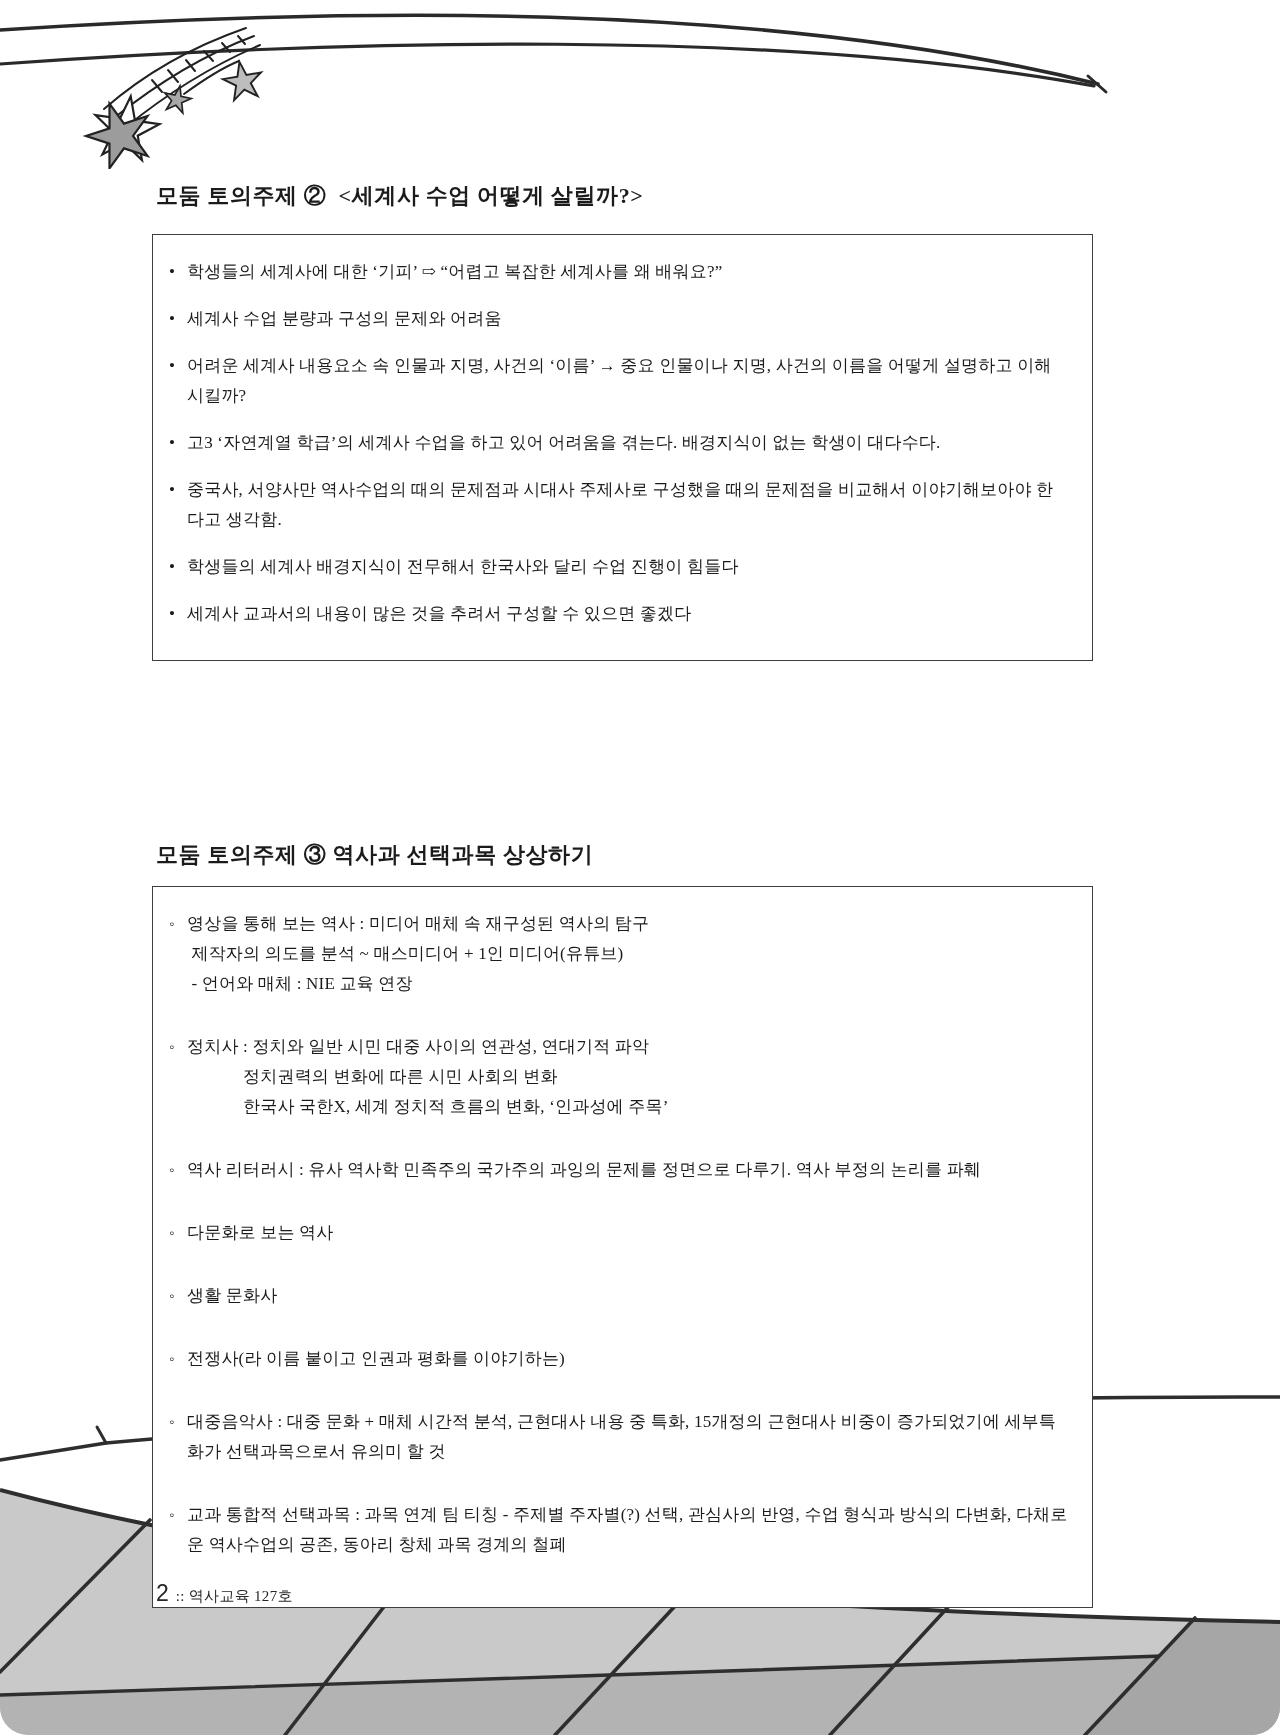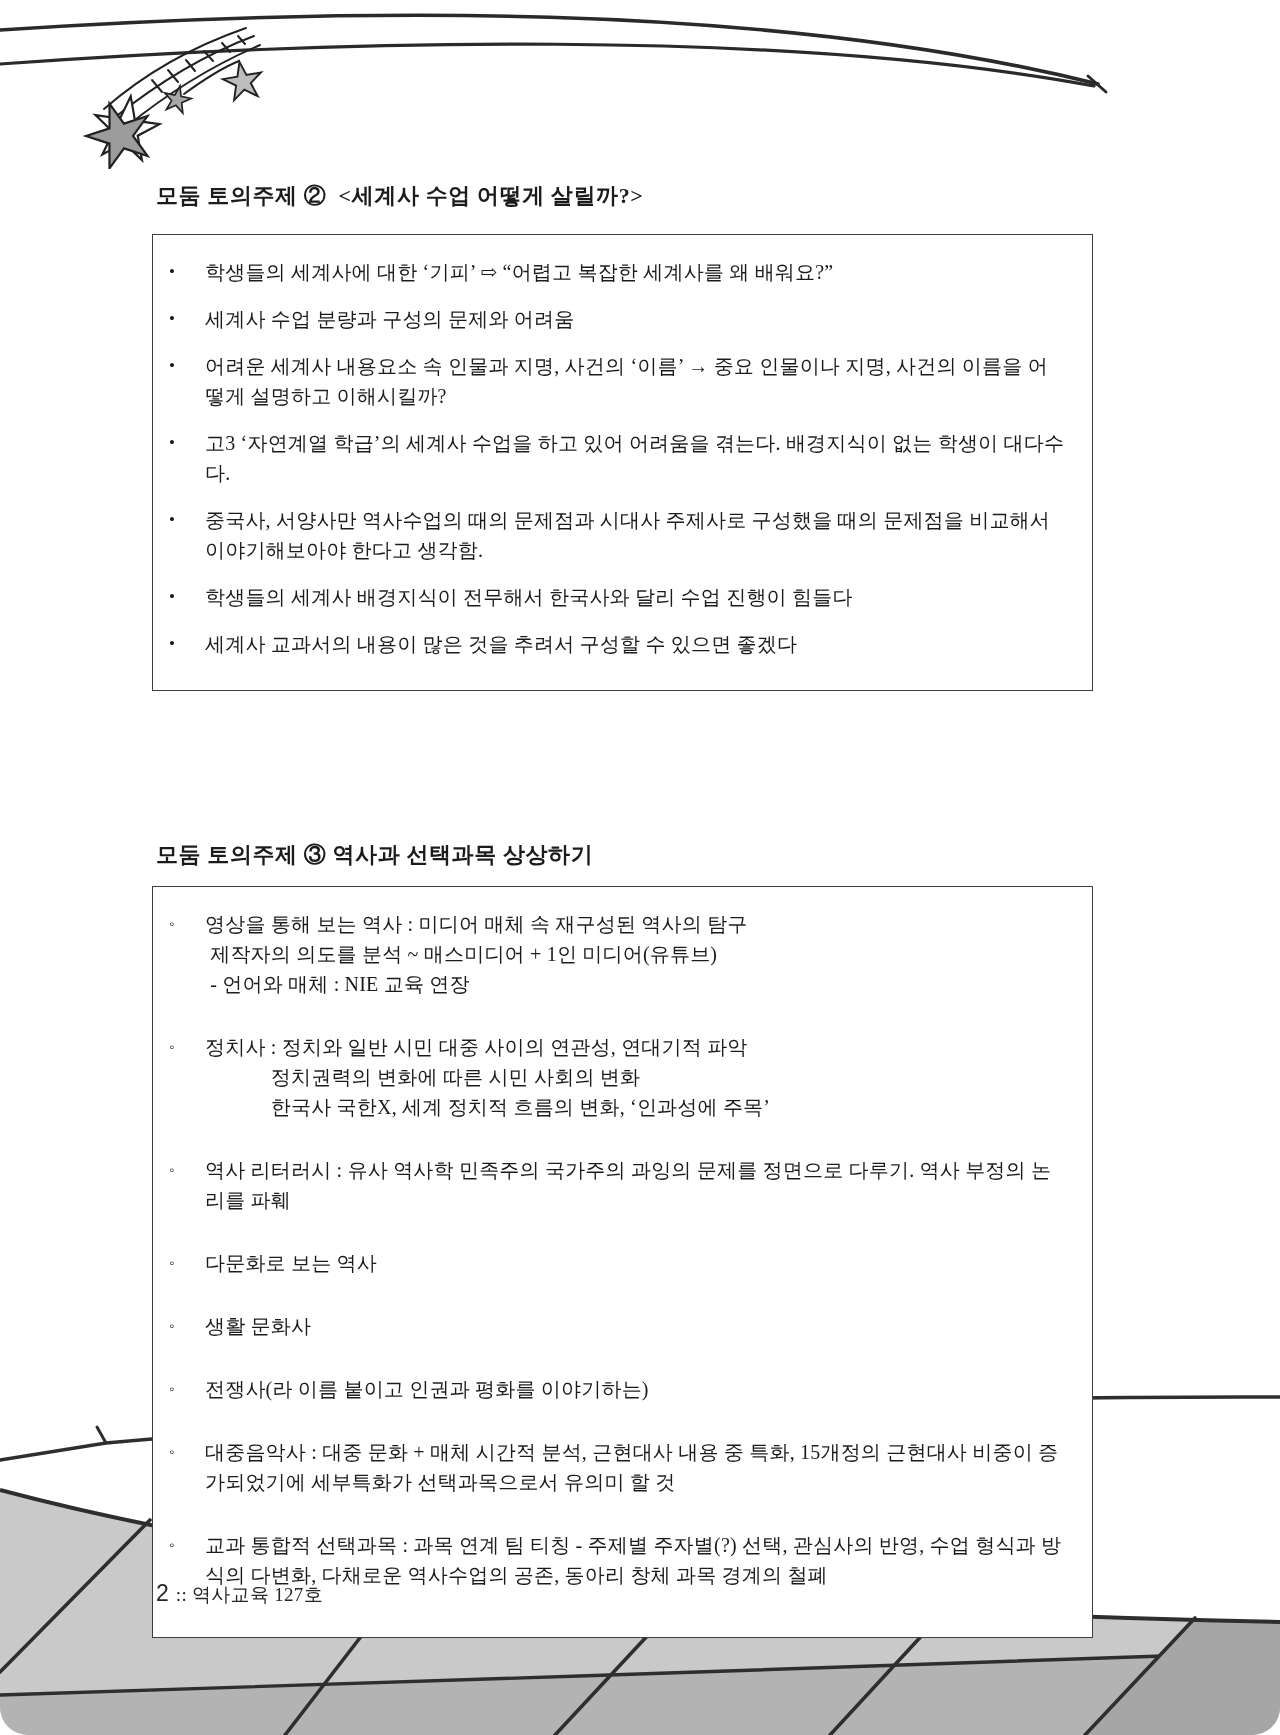--- a/index.html
+++ b/index.html
@@ -39,37 +39,36 @@
   #box-electives .note-item{margin-bottom:33px;}
   .note-item:last-child{margin-bottom:4px;}
 
   .bullet{
     flex:0 0 18px;text-align:left;
     font-size:15px;line-height:30px;
   }
   #box-world-history .bullet{font-size:17px;}
   .note-lines{flex:1;}
   .note-line{
-    font-size:20px;line-height:30px;
+    font-size:17px;line-height:30px;
     white-space:pre-wrap;
     letter-spacing:0.2px;
-    margin-left:18px;
   }
 
   .footer{
     position:absolute;left:156px;top:1580px;z-index:3;
     display:flex;align-items:baseline;gap:7px;
     color:#262626;
   }
   .footer .page-num{
     font-family:"Liberation Sans","DejaVu Sans",sans-serif;
     font-size:23px;font-weight:400;
   }
   .footer .issue{
-    font-size:19px;letter-spacing:0.3px;
+    font-size:15px;letter-spacing:0.3px;
   }
 </style>
 </head>
 <body>
 
 <div class="page">
 
   <svg id="top-rule" class="deco" width="1280" height="175" viewBox="0 0 1280 175">
     <path d="M0,30 C340,8 760,0 1098,84" fill="none" stroke="#2a2a2a" stroke-width="3.6" stroke-linecap="round"></path>
     <path d="M0,64 C340,40 780,28 1094,86" fill="none" stroke="#2a2a2a" stroke-width="3.2" stroke-linecap="round"></path>

